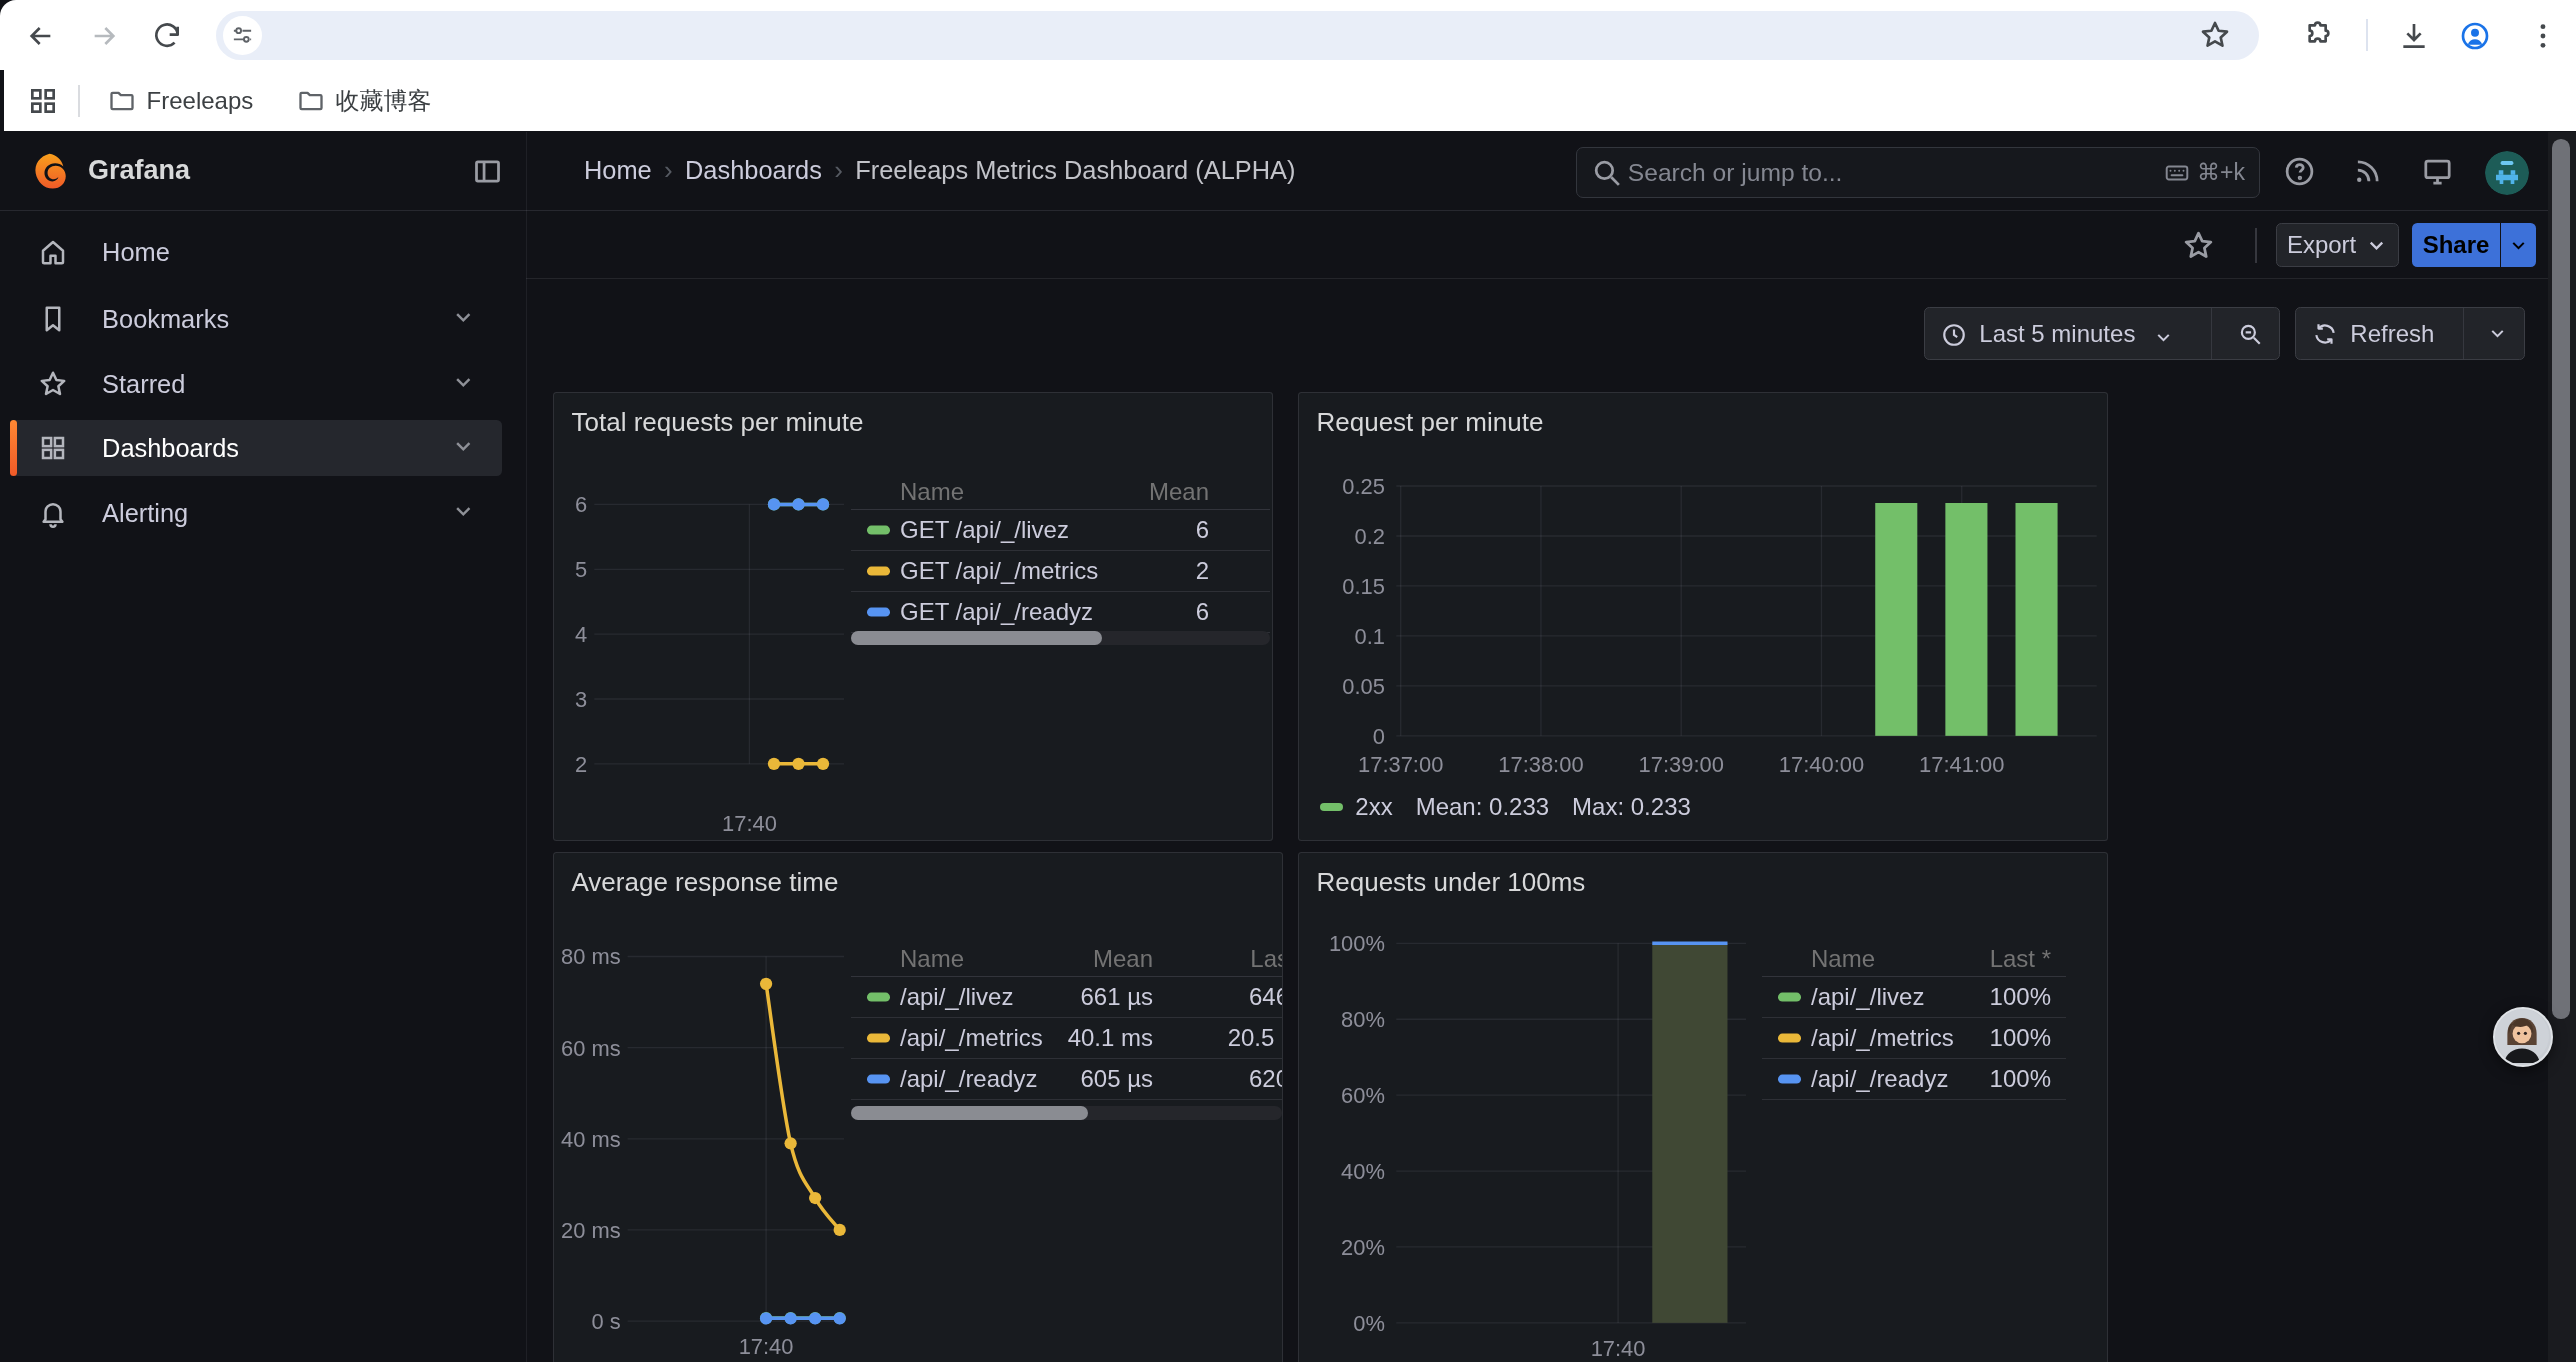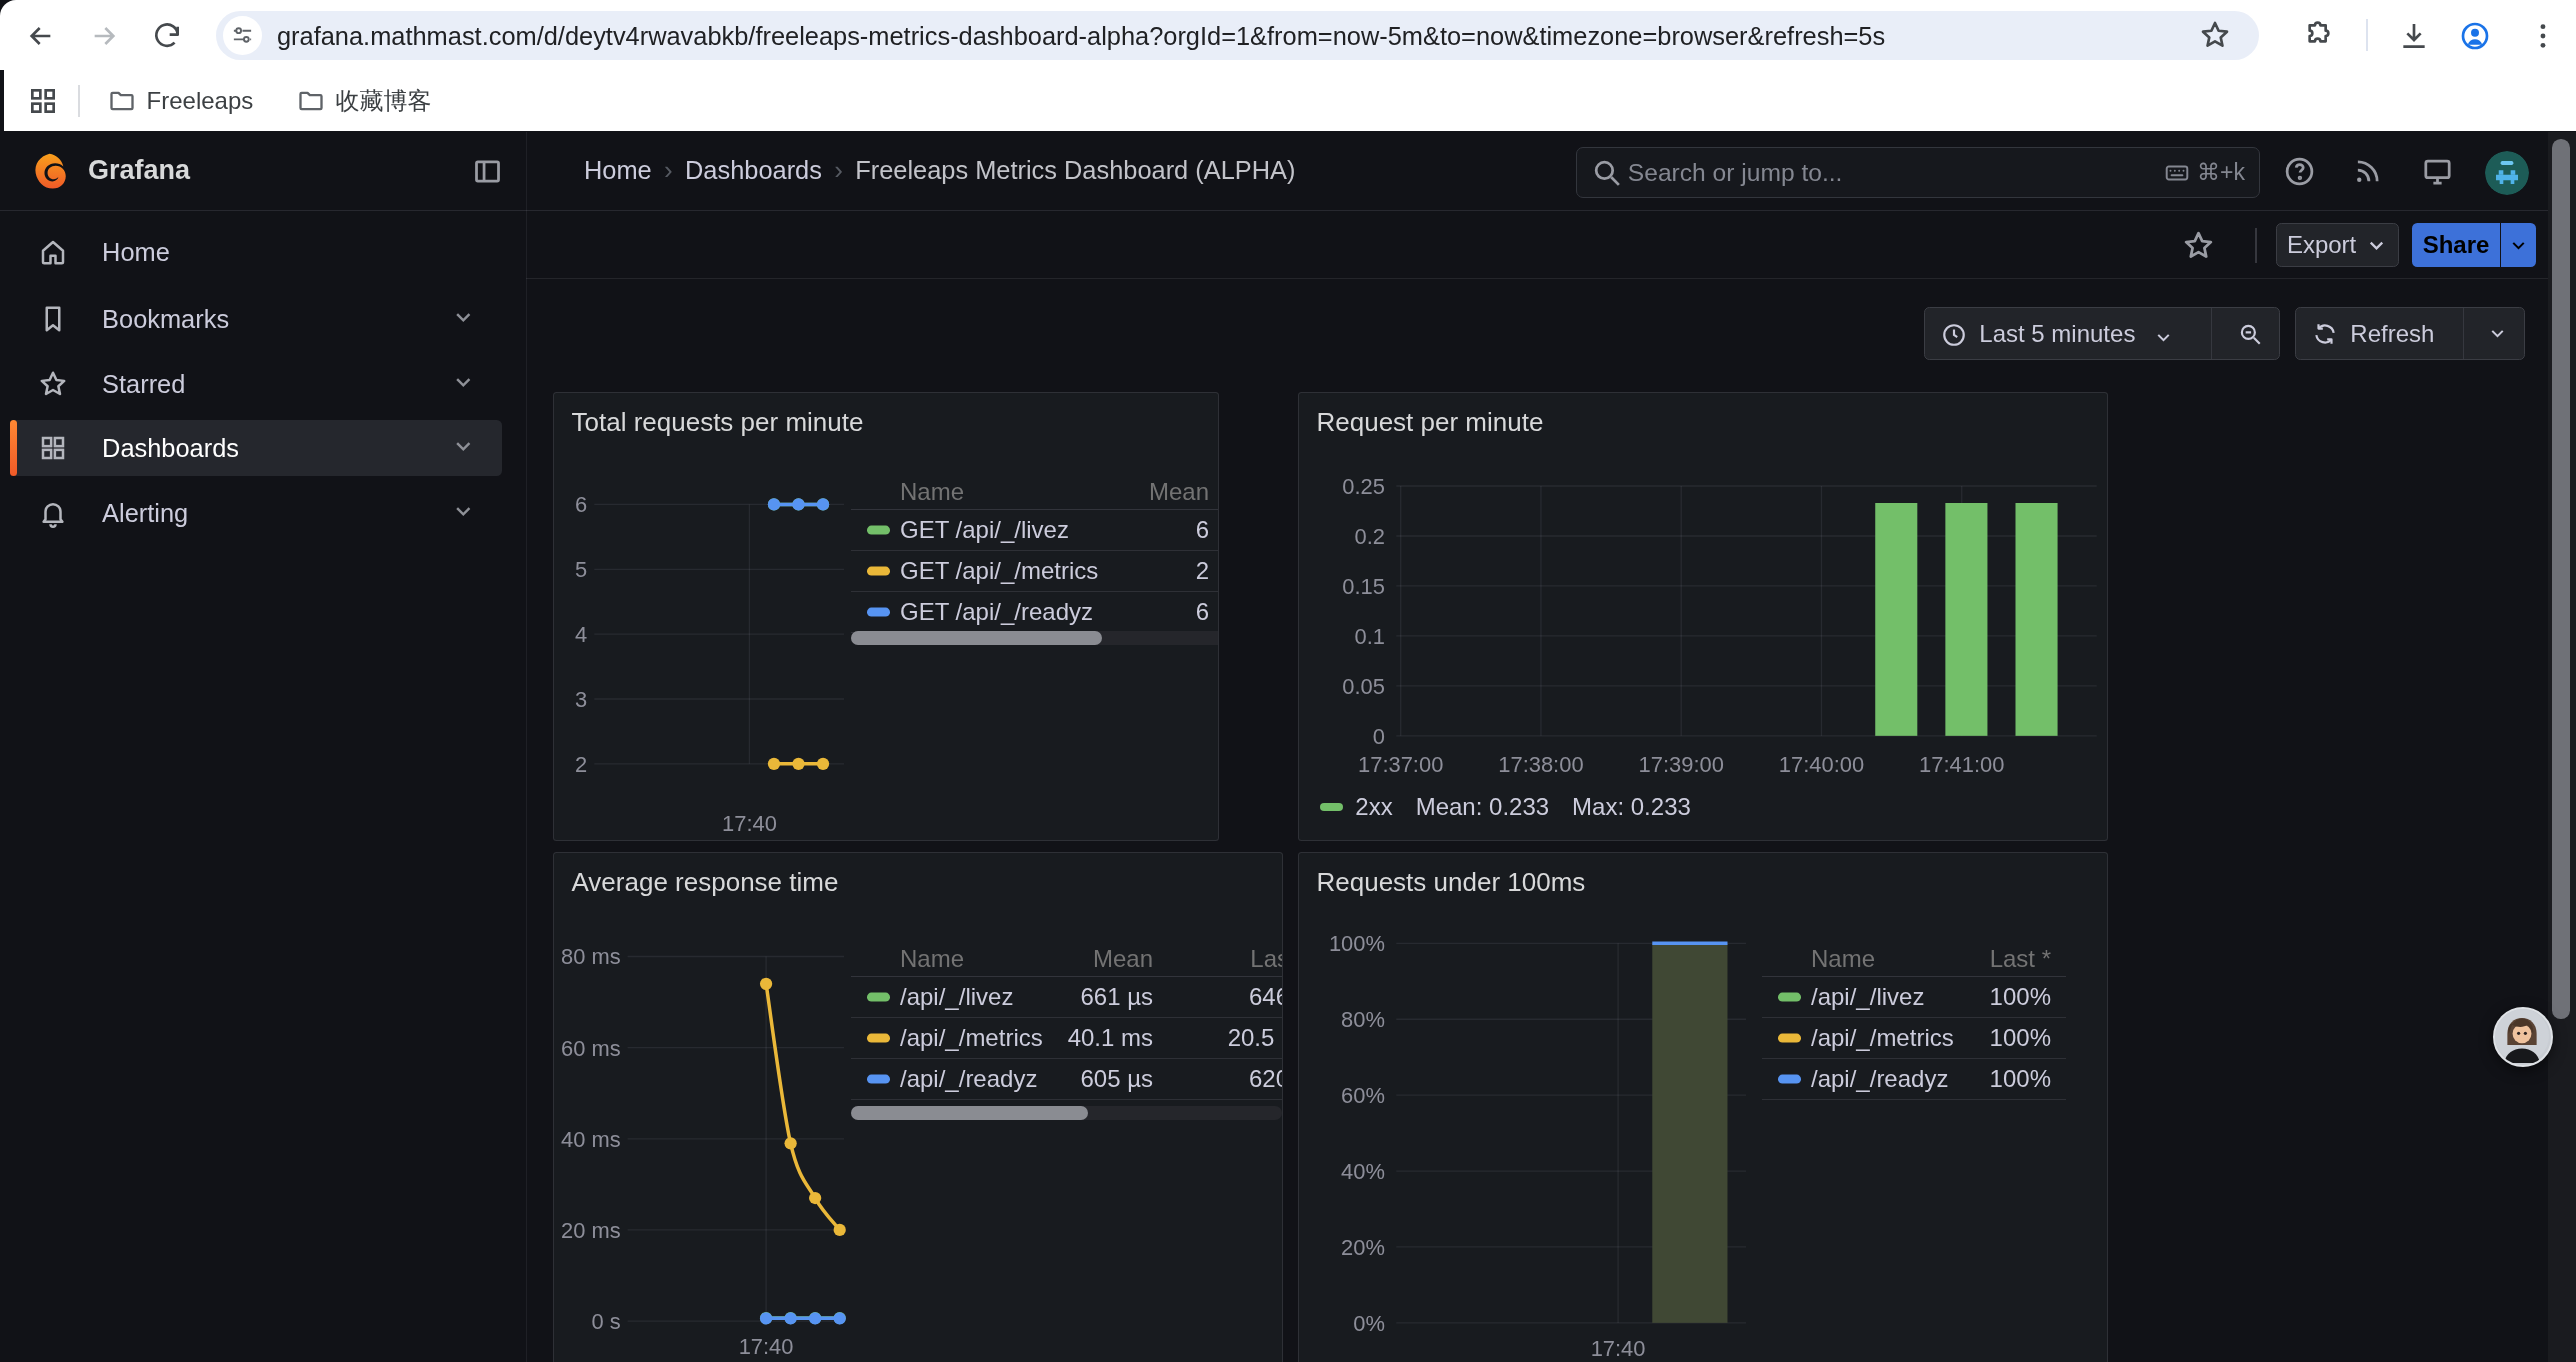--- a/index.html
+++ b/index.html
@@ -94,21 +94,20 @@
     </div>
     <div id="url-pill" class="abs">
       <div id="url-chip">
         <svg viewBox="0 0 24 24" width="23" height="23" fill="none" stroke="currentColor" stroke-width="2">
             <circle cx="8" cy="7" r="2.5"></circle>
             <path d="M12 7h9M3 7h3"></path>
             <circle cx="16" cy="16" r="2.5"></circle>
             <path d="M3 16h11M20 16h1"></path>
           </svg>
       </div>
-      <div id="url-text">grafana.mathmast.com/d/deytv4rwavabkb/freeleaps-metrics-dashboard-alpha?orgId=1&amp;from=now-5m&amp;to=now&amp;timezone=browser&amp;refresh=5s</div>
       <div class="tb-icon abs" style="right:24.6px;top:5.3px;">
         <svg viewBox="0 0 24 24" fill="none" stroke="currentColor" stroke-width="2">
             <path d="M12 3l2.7 5.8 6.3.7-4.7 4.3 1.3 6.2-5.6-3.2-5.6 3.2 1.3-6.2L3 9.5l6.3-.7z" stroke-linejoin="round"></path>
           </svg>
       </div>
     </div>
     <div class="tb-icon abs" style="left:2299px;top:16px;">
       <svg viewBox="0 0 24 24" fill="none" stroke="currentColor" stroke-width="2">
           <path d="M9 4a2 2 0 1 1 4 0h4v4a2 2 0 1 1 0 4v4h-4a2 2 0 1 0-4 0H5v-4a2 2 0 1 0 0-4V4z" stroke-linejoin="round"></path>
         </svg>
@@ -347,21 +346,21 @@
               <path d="M10 21a2 2 0 0 0 4 0"></path>
             </svg>
           </span>
           <span class="nlabel">Alerting</span>
           <span class="nchev"><svg viewBox="0 0 24 24" fill="none" stroke="currentColor" stroke-width="2.4">
               <path d="M6 9l6 6 6-6"></path>
             </svg></span>
         </div>
       </div>
 
-    <div class="panel" id="p-total" style="left:553px;top:260px;width:666px;height:449px;">
+    <div class="panel" id="p-total" style="left:553px;top:260px;width:720px;height:449px;">
       <div class="panel-title">Total requests per minute</div>
       <svg class="chart" width="730" height="449" viewBox="0 0 833 512">
           <line x1="46" y1="127" x2="331" y2="127" stroke="rgba(204,204,220,0.09)" stroke-width="1.5"></line>
           <text x="38" y="136" text-anchor="end">6</text>
           <line x1="46" y1="201" x2="331" y2="201" stroke="rgba(204,204,220,0.09)" stroke-width="1.5"></line>
           <text x="38" y="210" text-anchor="end">5</text>
           <line x1="46" y1="275" x2="331" y2="275" stroke="rgba(204,204,220,0.09)" stroke-width="1.5"></line>
           <text x="38" y="284" text-anchor="end">4</text>
           <line x1="46" y1="349" x2="331" y2="349" stroke="rgba(204,204,220,0.09)" stroke-width="1.5"></line>
           <text x="38" y="358" text-anchor="end">3</text>

